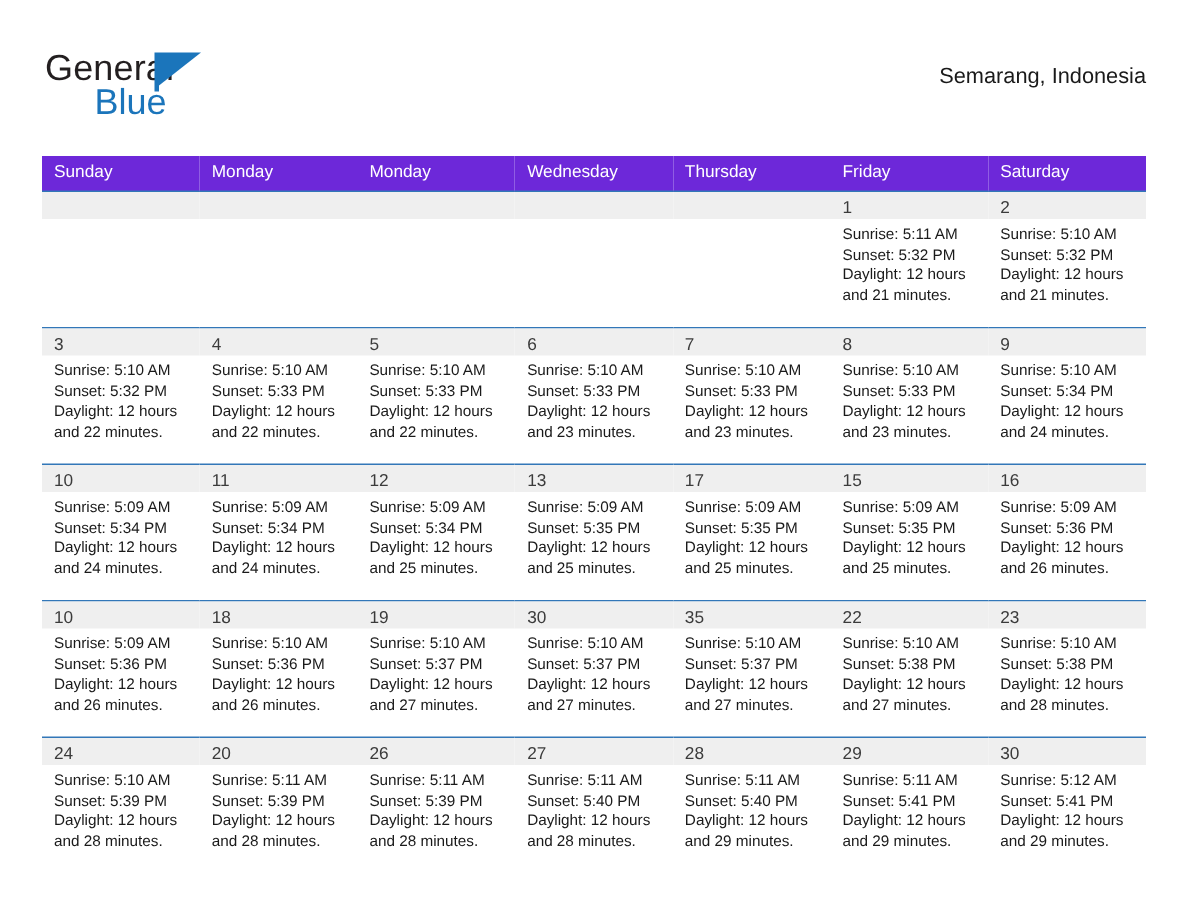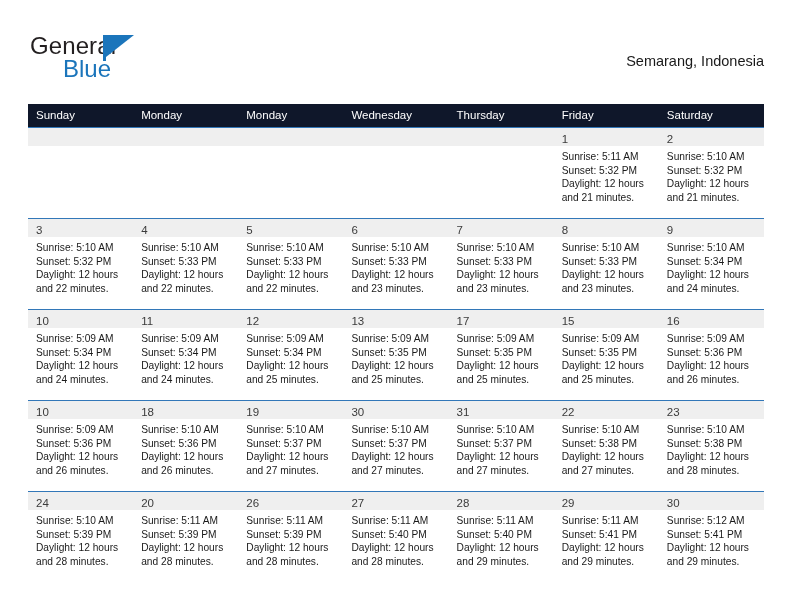--- a/index.html
+++ b/index.html
@@ -89,36 +89,36 @@
   .cal-title {
     font-size: 25px;
     color: #1a1a1a;
     line-height: 30px;
     white-space: nowrap;
   }
   .cal-subtitle {
     font-size: 14.5px;
     color: #1a1a1a;
     line-height: 20px;
-    margin-top: 23px;
+    margin-top: 13px;
     white-space: nowrap;
   }
 
   
   .calendar {
     position: absolute;
     left: 28px;
     top: 104px;
     width: 736px;
     border-collapse: collapse;
     table-layout: fixed;
   }
 
   .calendar th {
-    background: #0f172a;
+    background: #6d28d9;
     color: #ffffff;
     font-size: 11.5px;
     font-weight: normal;
     text-align: left;
     padding: 5px 0 6px 8px;
     height: 11px;
     vertical-align: middle;
   }
 
   .calendar td {
@@ -444,21 +444,21 @@
               <div class="cell-body">
                 <div class="cell-line">Sunrise: 5:10 AM</div>
                 <div class="cell-line">Sunset: 5:37 PM</div>
                 <div class="cell-line">Daylight: 12 hours</div>
                 <div class="cell-line">and 27 minutes.</div>
               </div>
             </div>
           </td>
           <td>
             <div class="cell-inner">
-              <div class="daynum-band"><span class="daynum">31</span></div>
+              <div class="daynum-band"><span class="daynum">35</span></div>
               <div class="cell-body">
                 <div class="cell-line">Sunrise: 5:10 AM</div>
                 <div class="cell-line">Sunset: 5:37 PM</div>
                 <div class="cell-line">Daylight: 12 hours</div>
                 <div class="cell-line">and 27 minutes.</div>
               </div>
             </div>
           </td>
           <td>
             <div class="cell-inner">

